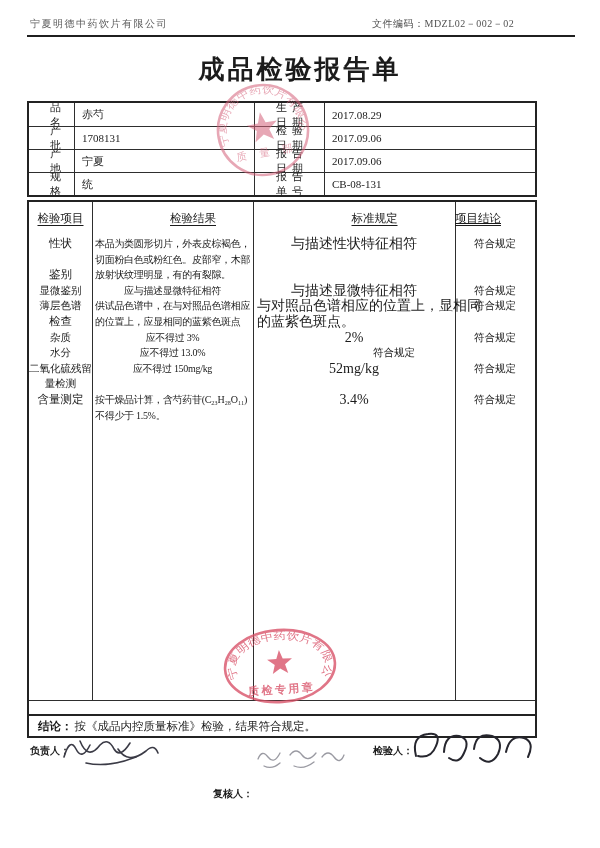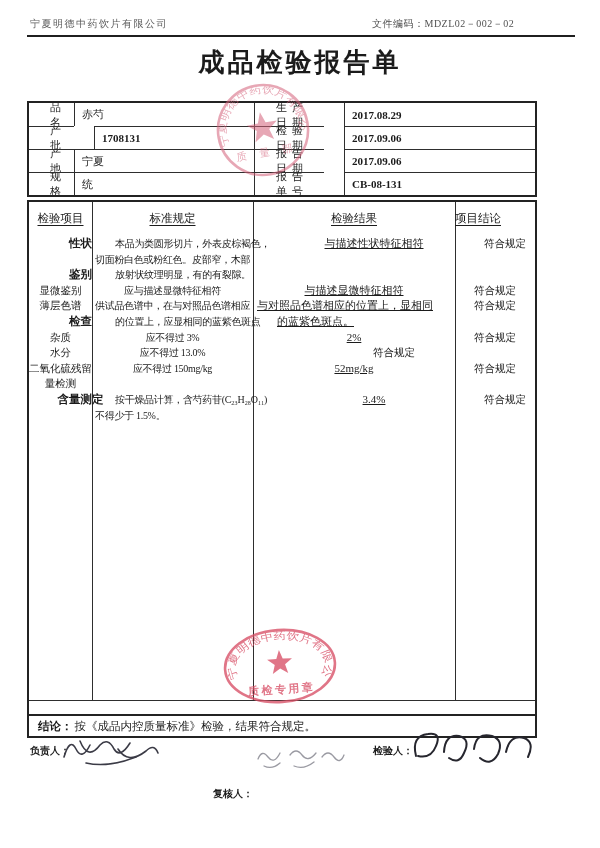--- a/index.html
+++ b/index.html
@@ -6,51 +6,51 @@
   .page{position:relative;width:600px;height:848px;background:#ffffff;overflow:hidden;
         font-family:"Liberation Serif","DejaVu Serif",serif;color:#1b1b1b;}
   .abs{position:absolute;}
 
   
   .hdr-left{left:30px;top:17px;font-size:10px;letter-spacing:1.5px;color:#3c3c3c;opacity:.85;}
   .hdr-right{left:372px;top:17px;font-size:10px;letter-spacing:.5px;color:#3c3c3c;opacity:.9;}
   .hdr-rule{left:27px;top:35px;width:548px;height:2px;background:#1f1f1f;}
 
   
-  .title{left:0;top:45px;width:600px;text-align:center;font-size:26px;font-weight:bold;
+  .title{left:0;top:52px;width:600px;text-align:center;font-size:26px;font-weight:bold;
          letter-spacing:3px;margin:0;}
 
   
   .info-table{left:27px;top:101px;width:510px;height:96px;border:2px solid #232323;
               box-sizing:border-box;display:grid;grid-template-columns:45px 180px 70px 1fr;
               grid-auto-rows:1fr;font-size:11px;}
   .info-cell{display:flex;align-items:center;box-sizing:border-box;overflow:hidden;}
   .info-cell.bl{border-left:1.2px solid #2e2e2e;}
   .info-cell.bt{border-top:1.2px solid #2e2e2e;}
   .jlabel{width:100%;text-align:justify;text-align-last:justify;padding:0 21px;box-sizing:border-box;}
   .info-value{padding-left:7px;}
-  .bold{font-weight:bold;margin-left:20px;}
+  .bold{font-weight:normal;}
 
   
   .insp-table{left:27px;top:200px;width:510px;height:516px;border:2px solid #232323;box-sizing:border-box;}
   .insp-inner{position:absolute;inset:0;border-radius:12px;}
   .vdiv{position:absolute;top:0;width:1.2px;height:498px;background:#2e2e2e;}
   .hline{position:absolute;left:0;right:0;top:498px;height:1.4px;background:#2e2e2e;}
   .insp-headers{position:absolute;left:0;right:0;top:0;height:27px;display:flex;align-items:center;
                 padding-top:5px;box-sizing:border-box;font-size:11.5px;}
   .insp-headers .hcell{flex:none;text-align:center;}
   .insp-headers .hcell span{text-decoration:underline;text-underline-offset:3px;}
-  .h0{width:63px;} .h1{width:161px;} .h2{width:202px;} .h3{flex:1;}
+  .h0{width:63px;} .h1{width:161px;} .h2{width:202px;} .h3{flex:1;text-decoration:underline;}
   .insp-body{position:absolute;left:0;right:0;top:27px;height:471px;padding-top:7px;
              box-sizing:border-box;overflow:hidden;}
   .tline{display:flex;height:15.6px;line-height:15.6px;}
   .tcell{flex:none;white-space:nowrap;box-sizing:border-box;overflow:visible;}
   .tcell.c0{width:63px;text-align:center;font-size:10.5px;}
   .tcell.c1{width:161px;font-size:10px;letter-spacing:-.3px;padding:0 3px;}
-  .tcell.c2{width:202px;font-size:11px;padding:0 4px;text-decoration:underline;}
+  .tcell.c2{width:202px;font-size:14px;padding:0 4px;}
   .tcell.c3{flex:1;text-align:center;font-size:10.5px;}
   .a-c{text-align:center;} .a-l{text-align:left;}
   .tcell.bold{font-size:11.5px;}
 
   
   .conclusion-row{left:27px;top:714px;width:510px;height:24px;border:2px solid #232323;
                   box-sizing:border-box;display:flex;align-items:center;padding-left:9px;
                   font-size:11.5px;background:#fff;}
   .conc-label{font-weight:bold;margin-right:2px;}
 
@@ -108,22 +108,22 @@
     </div>
 
   <div class="abs insp-table">
     <div class="insp-inner">
       <div class="vdiv" style="left:63px"></div>
       <div class="vdiv" style="left:224px"></div>
       <div class="vdiv" style="left:426px"></div>
       <div class="hline"></div>
       <div class="insp-headers" id="inspHeaders">
           <div class="hcell h0"><span>检验项目</span></div>
+          <div class="hcell h2"><span>检验结果</span></div>
           <div class="hcell h1"><span>标准规定</span></div>
-          <div class="hcell h2"><span>检验结果</span></div>
           <div class="hcell h3"><span>项目结论</span></div>
         </div>
       <div class="insp-body" id="inspBody">
           <div class="tline">
             <div class="tcell c0 a-c bold">性状</div>
             <div class="tcell c1 a-l">本品为类圆形切片，外表皮棕褐色，</div>
             <div class="tcell c2 a-c">与描述性状特征相符</div>
             <div class="tcell c3 a-c">符合规定</div>
           </div>
           <div class="tline">

